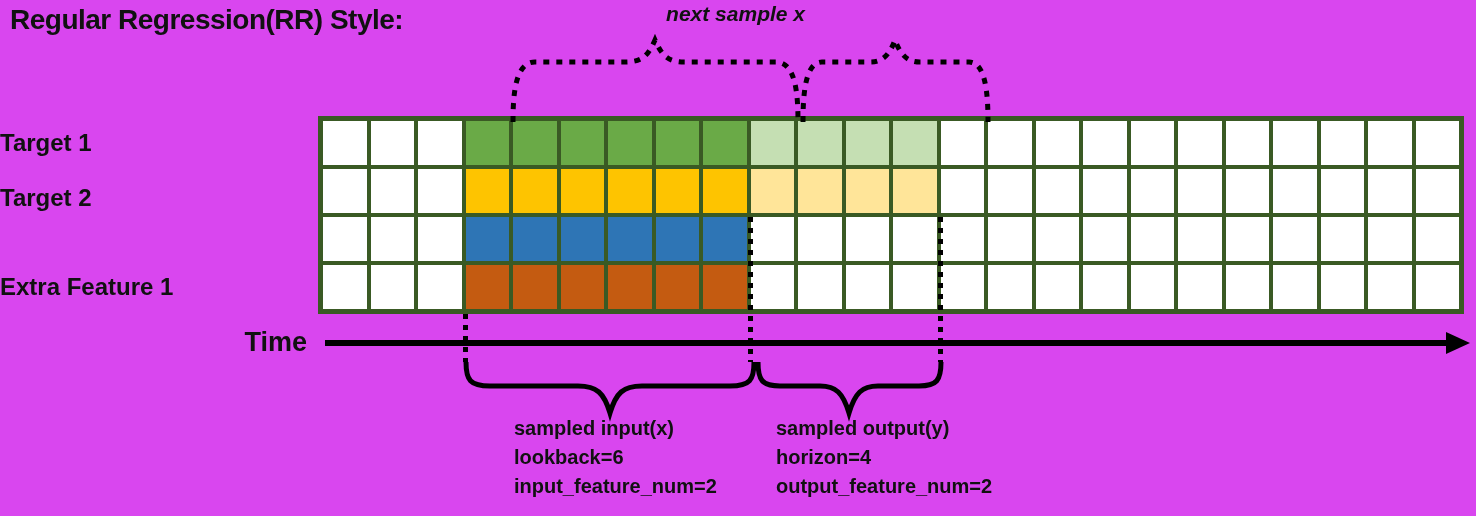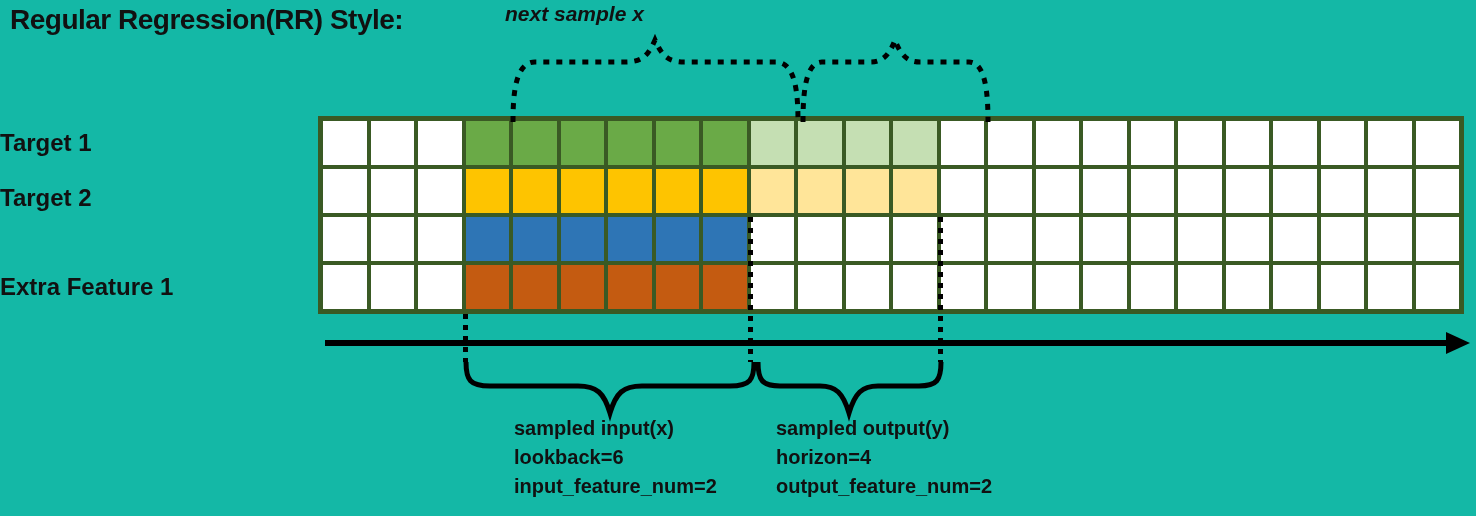--- a/index.html
+++ b/index.html
@@ -1,30 +1,30 @@
 <!DOCTYPE html>
 <html><head>
 <meta charset="utf-8">
 <style>
   html,body{margin:0;padding:0;background:#ffffff;}
   #canvas{
     position:relative;
     width:1476px;height:516px;
-    background:#14b8a6;
+    background:#d946ef;
     font-family:"Liberation Sans", sans-serif;
     color:#111111;
     overflow:hidden;
   }
   .abs{position:absolute;}
   #title{
     left:10px;top:4px;
     font-size:28px;font-weight:700;letter-spacing:-0.5px;
   }
   .next-sample-label{
-    top:2px;width:300px;text-align:left;
+    top:2px;width:300px;text-align:right;
     font-size:21px;font-style:italic;font-weight:700;
   }
   #next-sample-x{left:505px;}
   #next-sample-y{left:745px;}
   .row-label{
     left:0;width:310px;
     font-size:24px;font-weight:700;line-height:30px;height:30px;
   }
   #time-label{
     left:0;width:307px;top:327px;text-align:right;
@@ -149,20 +149,21 @@
       <div class="cell" style="background: rgb(255, 255, 255);"></div>
       <div class="cell" style="background: rgb(255, 255, 255);"></div>
       <div class="cell" style="background: rgb(255, 255, 255);"></div>
       <div class="cell" style="background: rgb(255, 255, 255);"></div>
       <div class="cell" style="background: rgb(255, 255, 255);"></div>
       <div class="cell" style="background: rgb(255, 255, 255);"></div>
       <div class="cell" style="background: rgb(255, 255, 255);"></div>
       <div class="cell" style="background: rgb(255, 255, 255);"></div>
     </div>
 
+  <div id="time-label" class="abs">Time</div>
 
   <svg id="overlay" class="abs" width="1476" height="516" viewBox="0 0 1476 516">
 
     <path d="M 513 122 C 513 95, 515 62, 535 62 L 625 62 C 642 62, 648 56, 655 40 C 662 56, 668 62, 685 62 L 776 62 C 796 62, 798 95, 798 122" fill="none" stroke="#000000" stroke-width="5" stroke-dasharray="6 7"></path>
 
     <path d="M 803 122 C 803 95, 805 62, 822 62 L 870 62 C 882 62, 889 56, 895 40 C 901 56, 908 62, 920 62 L 969 62 C 986 62, 988 95, 988 122" fill="none" stroke="#000000" stroke-width="5" stroke-dasharray="6 7"></path>
 
     <line x1="465.5" y1="314" x2="465.5" y2="362" stroke="#000000" stroke-width="5" stroke-dasharray="5 6"></line>
     <line x1="750.5" y1="217" x2="750.5" y2="362" stroke="#000000" stroke-width="5" stroke-dasharray="5 6"></line>
     <line x1="940.5" y1="217" x2="940.5" y2="362" stroke="#000000" stroke-width="5" stroke-dasharray="5 6"></line>

